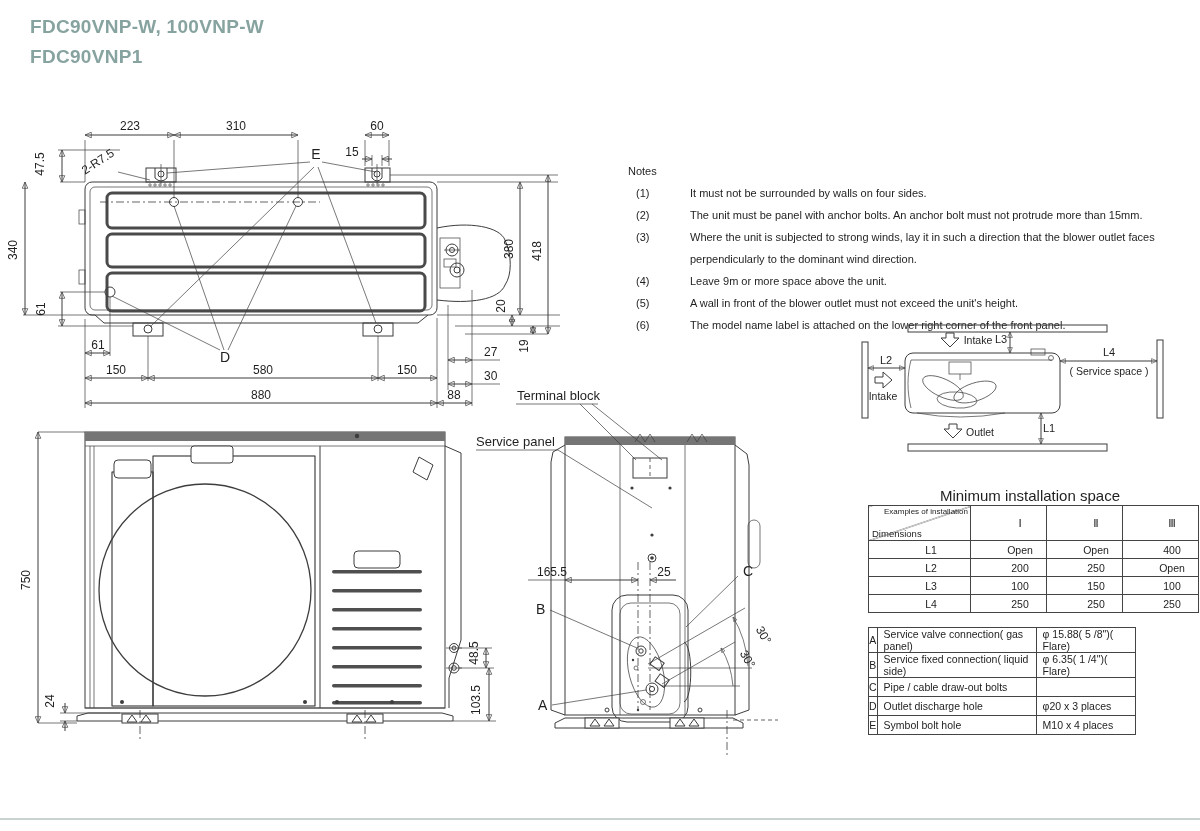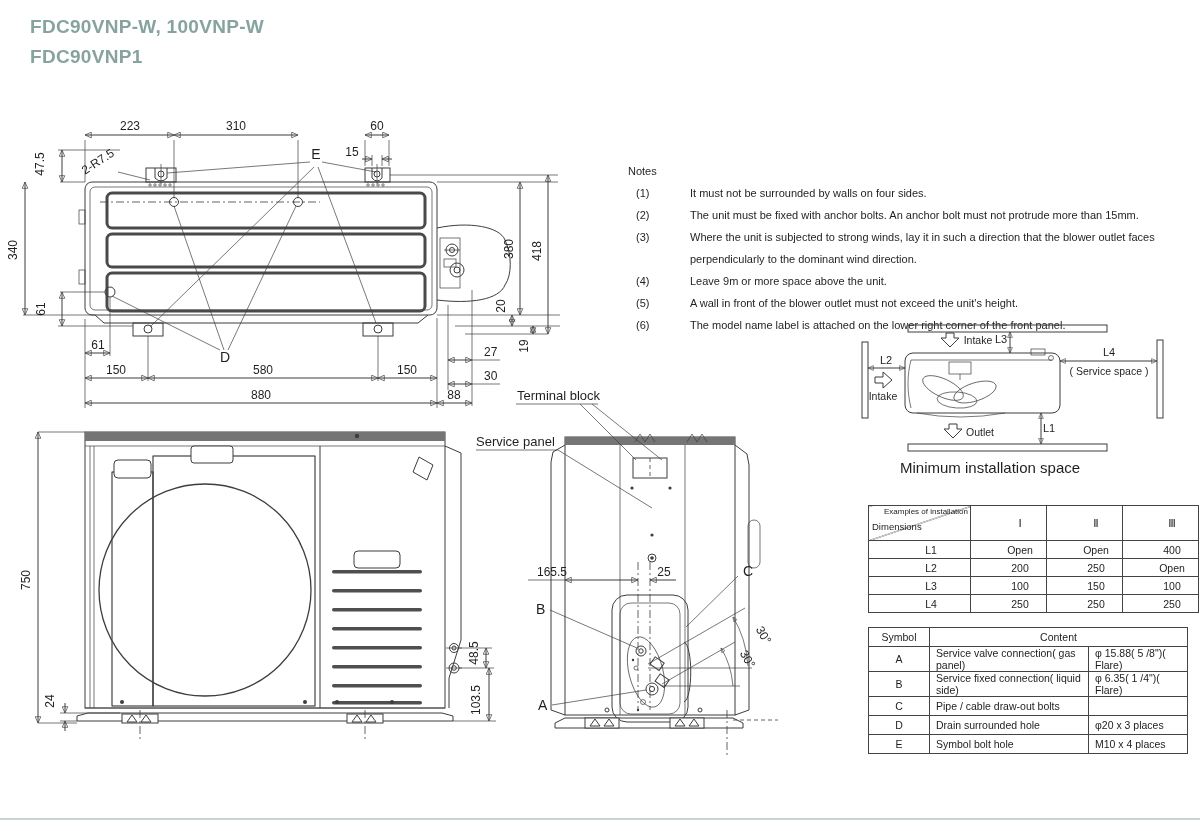--- a/index.html
+++ b/index.html
@@ -13,25 +13,25 @@
   .nrow{display:flex;}
   .nnum{width:34px;flex:0 0 34px;text-align:left;padding-left:8px;}
   .ntxt{width:520px;margin-left:20px;}
   
   table{border-collapse:collapse;font-size:10.5px;color:#1d1d1d;}
   td,th{border:1px solid #444;font-weight:normal;text-align:center;vertical-align:middle;padding:0;}
   .t-inst td,.t-inst th{height:17px;padding-left:23px;}
   .t-inst .corner{position:relative;width:78px;height:34px;
      background-image:linear-gradient(to bottom right, transparent calc(50% - 0.6px), #444, transparent calc(50% + 0.6px));}
   .corner .ct{position:absolute;top:1px;right:2px;font-size:8px;line-height:9px;text-align:right;}
-  .corner .cb{position:absolute;bottom:8px;left:3px;font-size:9.5px;}
+  .corner .cb{position:absolute;bottom:1px;left:3px;font-size:9.5px;}
   .roman{font-family:"Liberation Serif", serif;font-size:11px;}
   .t-sym td{height:18px;}
   .t-sym .c-l{text-align:left;padding-left:6px;}
-  .caption{font-size:15px;text-align:left;}
+  .caption{font-size:15px;text-align:right;margin-top:28px;}
   
   svg{overflow:visible;}
   svg line,svg path,svg rect,svg circle,svg ellipse,svg polyline,svg polygon{stroke:#3d3d3d;stroke-width:1;fill:none;}
   svg .f-w{fill:#fff;}
   svg .f-d{fill:#757575;stroke:none;}
   svg .f-l{fill:#4f4f4f;stroke:none;}
   svg .dot{fill:#3d3d3d;stroke:none;}
   svg .sw3{stroke-width:3;stroke:#4a4a4a;}
   svg .sw13{stroke-width:1.3;}
   svg .thin{stroke-width:0.7;}
@@ -205,21 +205,21 @@
   </svg>
 
   <div class="abs notes" style="left:628px;top:160px;width:565px;">
     <div class="hd">Notes</div>
     <div class="nrow">
         <span class="nnum">(1)</span>
         <span class="ntxt">It must not be surrounded by walls on four sides.</span>
       </div>
     <div class="nrow">
         <span class="nnum">(2)</span>
-        <span class="ntxt">The unit must be fixed with anchor bolts. An anchor bolt must not protrude more than 15mm.</span>
+        <span class="ntxt">The unit must be panel with anchor bolts. An anchor bolt must not protrude more than 15mm.</span>
       </div>
     <div class="nrow">
         <span class="nnum">(3)</span>
         <span class="ntxt">Where the unit is subjected to strong winds, lay it in such a direction that the blower outlet faces perpendicularly to the dominant wind direction.</span>
       </div>
     <div class="nrow">
         <span class="nnum">(4)</span>
         <span class="ntxt">Leave 9m or more space above the unit.</span>
       </div>
     <div class="nrow">
@@ -505,42 +505,38 @@
       <td>L4</td>
       <td>250</td>
       <td>250</td>
       <td>250</td>
     </tr>
   </tbody>
     </table>
 
   <table class="abs t-sym" style="left:868px;top:627px;">
     <tbody>
-        <tr>
-      <td style="width:60px">Symbol</td>
-      <td colspan="2" style="width:244px">Content</td>
-    </tr>
     <tr>
       <td>A</td>
       <td class="c-l" style="width:152px">Service valve connection( gas panel)</td>
       <td class="c-l" style="width:92px">φ 15.88( 5 /8")( Flare)</td>
     </tr>
     <tr>
       <td>B</td>
       <td class="c-l">Service fixed connection( liquid side)</td>
       <td class="c-l">φ 6.35( 1 /4")( Flare)</td>
     </tr>
     <tr>
       <td>C</td>
       <td class="c-l">Pipe / cable draw-out bolts</td>
       <td class="c-l"></td>
     </tr>
     <tr>
       <td>D</td>
-      <td class="c-l">Drain surrounded hole</td>
+      <td class="c-l">Outlet discharge hole</td>
       <td class="c-l">φ20 x 3 places</td>
     </tr>
     <tr>
       <td>E</td>
       <td class="c-l">Symbol bolt hole</td>
       <td class="c-l">M10 x 4 places</td>
     </tr>
   </tbody>
     </table>
 

